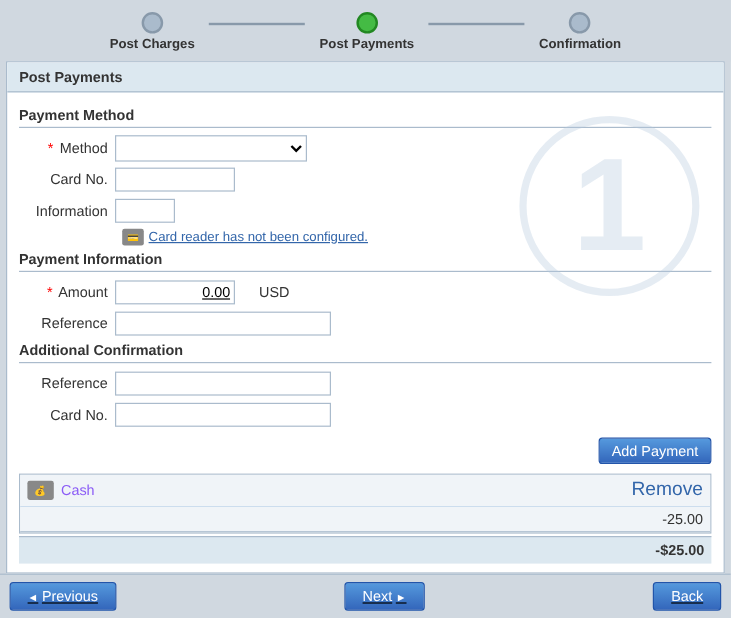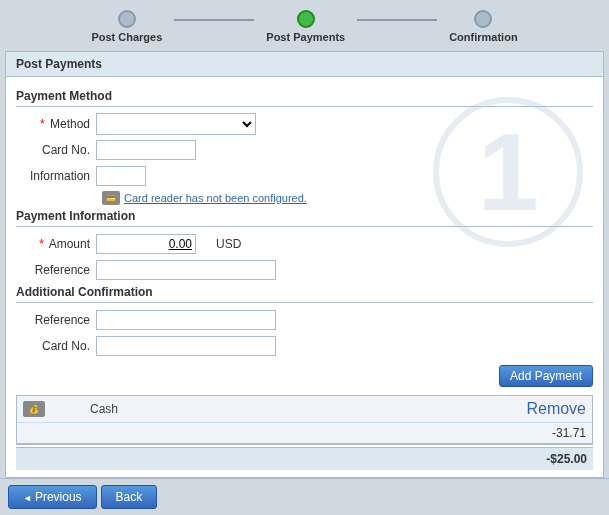--- a/index.html
+++ b/index.html
@@ -238,22 +238,21 @@
       margin-right: 6px;
       display: flex;
       align-items: center;
       justify-content: center;
       font-size: 8px;
       color: white;
     }
     .payment-name {
       flex: 1;
       font-size: 12px;
-      color: #404040;
-      margin-left: 39px;
+      color: #8b5cf6;
     }
     .payment-remove {
       color: #3366aa;
       font-size: 16px;
       cursor: pointer;
     }
     .payment-amount-row {
       display: flex;
       justify-content: flex-end;
       padding: 3px 6px;
@@ -272,26 +271,27 @@
       border-top: 1px solid #aabbcc;
       font-size: 12px;
       font-weight: bold;
       color: #333;
       margin-top: 2px;
     }
 
     
     .bottom-bar {
       display: flex;
-      justify-content: flex-start;
+      justify-content: space-between;
       align-items: center;
       padding: 6px 8px;
       background: #d0d8e0;
       border-top: 1px solid #aabbcc;
       gap: 4px;
+      text-decoration: underline;
     }
     .btn-nav {
       background: linear-gradient(to bottom, #5599dd, #3366bb);
       color: white;
       border: 1px solid #2255aa;
       border-radius: 3px;
       padding: 4px 14px;
       font-size: 12px;
       cursor: pointer;
       display: flex;
@@ -403,32 +403,36 @@
         <button class="btn-add-payment">Add Payment</button>
       </div>
 
       <div class="payment-list">
         <div class="payment-item">
           <div class="payment-icon">💰</div>
           <span class="payment-name">Cash</span>
           <span class="payment-remove">Remove</span>
         </div>
         <div class="payment-amount-row">
-          <span>-31.71</span>
+          <span>-25.00</span>
         </div>
       </div>
 
       <div class="total-row">
         <span>-$25.00</span>
       </div>
 
     </div>
   </div>
 
   <div class="bottom-bar">
     <button class="btn-nav">
       <span class="arrow-left"></span>
       <span>Previous</span>
     </button>
+    <button class="btn-nav">
+      <span>Next</span>
+      <span class="arrow-right"></span>
+    </button>
     <button class="btn-back">Back</button>
   </div>
 
 </div>
 
 </body></html>

